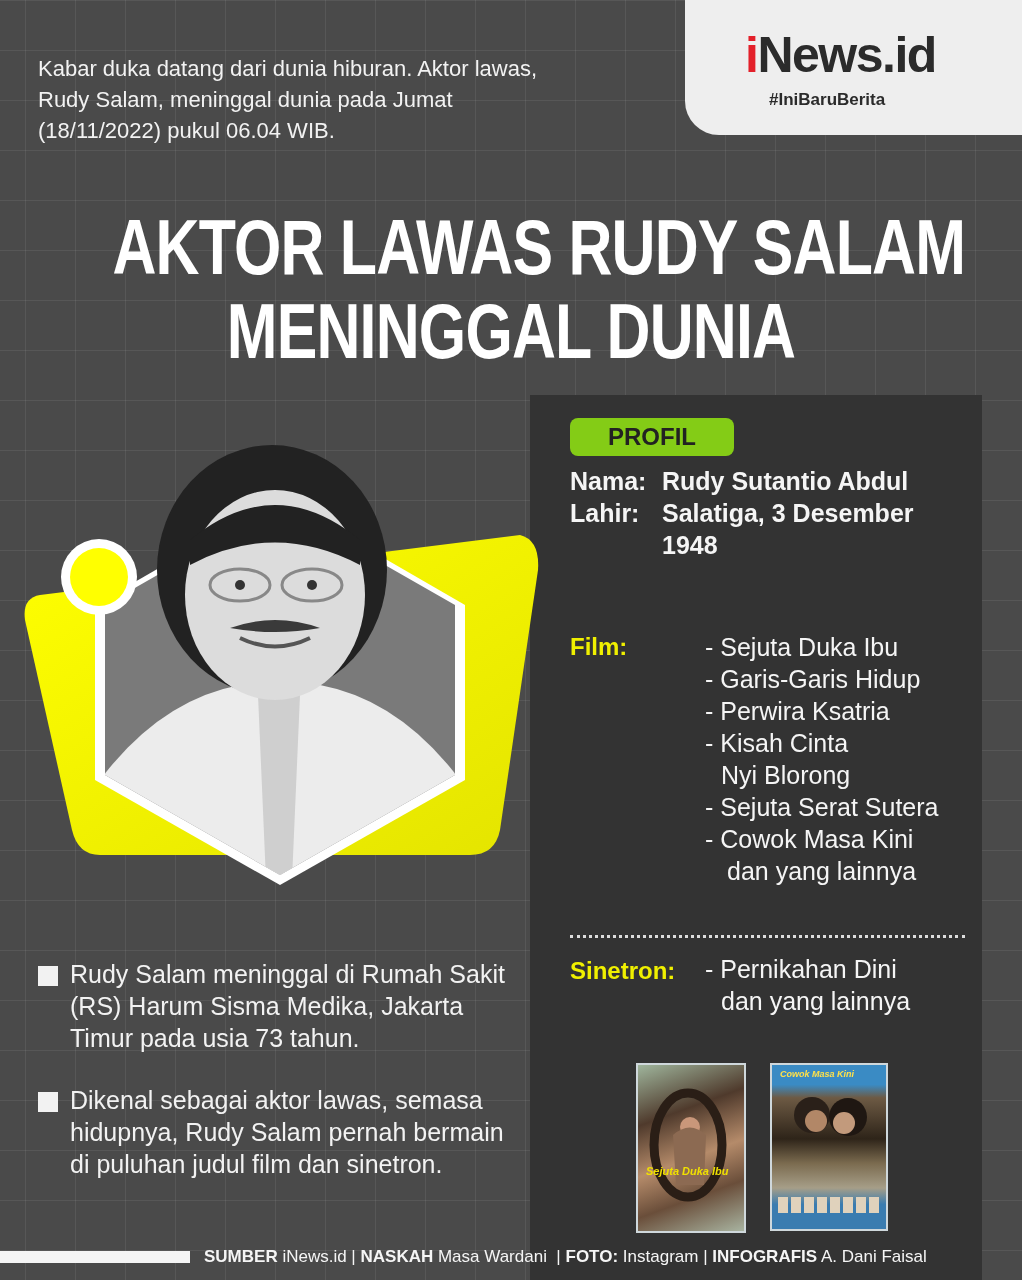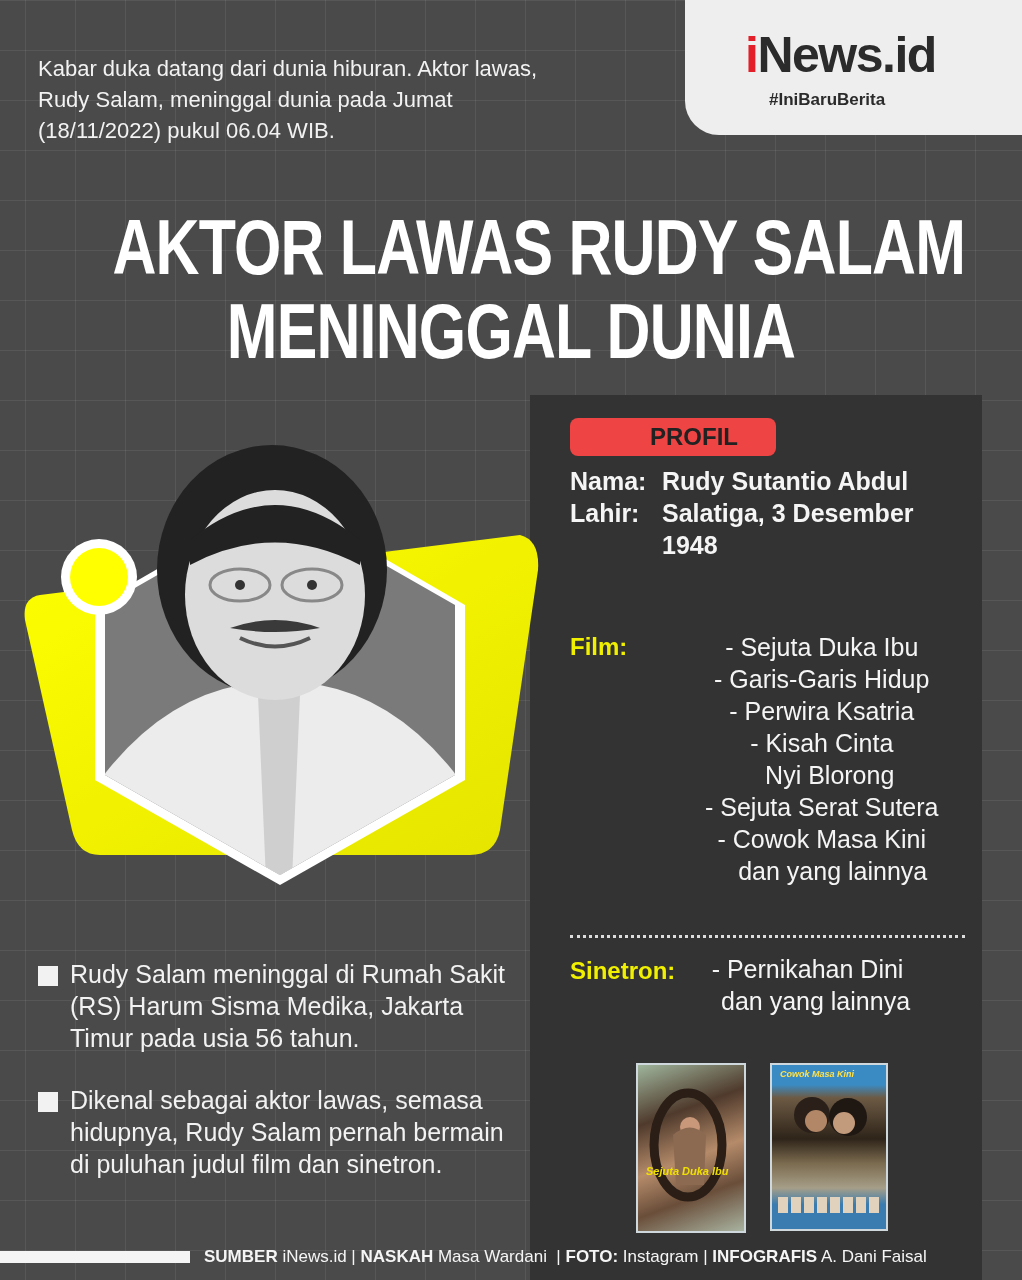--- a/index.html
+++ b/index.html
@@ -8,27 +8,27 @@
     background-image:linear-gradient(rgba(255,255,255,0.07) 1px,transparent 1px),linear-gradient(90deg,rgba(255,255,255,0.07) 1px,transparent 1px);
     background-size:50px 50px;background-position:25px 0;overflow:hidden;}
   .logo-box{position:absolute;left:685px;top:-10px;width:360px;height:145px;background:#eeeeee;border-radius:0 0 0 34px;}
   .logo-text{position:absolute;left:60px;top:40px;font-size:50px;font-weight:bold;color:#2b2b2b;letter-spacing:-1.5px;line-height:1;}
   .logo-text .i{color:#e3202a;}
   .logo-tag{position:absolute;left:84px;top:100px;font-size:17px;color:#2b2b2b;font-weight:bold;}
   .intro{position:absolute;left:38px;top:53px;width:500px;font-size:22px;line-height:31px;color:#f2f2f2;}
   .title{position:absolute;left:0;top:205px;width:1022px;text-align:center;color:#fff;font-weight:bold;font-size:78px;line-height:84px;transform:scaleX(0.78);transform-origin:center;letter-spacing:-1px;}
   .title div{white-space:nowrap;}
   .panel{position:absolute;left:530px;top:395px;width:452px;height:885px;background:#333333;}
-  .pill{position:absolute;left:40px;width:164px;height:38px;background:#ef4444;border-radius:8px;color:#222;font-weight:bold;font-size:24px;line-height:38px;text-align:center;padding-left:42px;}
+  .pill{position:absolute;left:40px;width:164px;height:38px;background:#84cc16;border-radius:8px;color:#222;font-weight:bold;font-size:24px;line-height:38px;text-align:center;}
   .prof-row{position:absolute;left:40px;font-size:25px;color:#f5f5f5;line-height:32px;font-weight:bold;}
   .prof-row .k{display:inline-block;width:92px;}
   .prof-row .v{position:absolute;left:92px;top:0;width:300px;}
   .film-label{position:absolute;left:40px;font-size:24px;font-weight:bold;color:#f0f000;}
   .list{position:absolute;left:175px;font-size:25px;line-height:32px;color:#f5f5f5;}
-  .list .item{white-space:nowrap;text-align:center;}
+  .list .item{white-space:nowrap;}
   .dots{position:absolute;left:40px;top:540px;width:395px;border-top:3px dotted #ddd;}
   .poster{position:absolute;border:2px solid #cfd8dc;}
   .poster1{left:106px;top:668px;width:106px;height:166px;background:linear-gradient(160deg,#9fb59c 0%,#4f3a2c 30%,#b58b6a 55%,#6a4e3a 75%,#a8b3a0 100%);}
   .poster2{left:240px;top:668px;width:114px;height:164px;background:linear-gradient(180deg,#3a8bc4 0%,#3a8bc4 12%,#6d5a44 20%,#2e2419 45%,#7b6b4f 60%,#a69e88 75%,#3a7cb0 85%,#3a7cb0 100%);}
   .poster .ptxt{position:absolute;font-size:11px;color:#f0e000;font-weight:bold;font-style:italic;}
   .photo-wrap{position:absolute;left:0;top:380px;width:560px;height:570px;}
   .bullets{position:absolute;left:38px;top:958px;width:470px;}
   .bullet{position:relative;padding-left:32px;font-size:25px;line-height:32px;color:#f2f2f2;margin-bottom:30px;}
   .bullet .sq{position:absolute;left:0;top:8px;width:20px;height:20px;background:#f2f2f2;}
   .footer{position:absolute;left:0;top:1247px;width:1022px;height:20px;}
@@ -140,21 +140,21 @@
       <path d="M230 248 Q275 232 320 248 Q275 256 230 248 Z" fill="#3a3a3a"></path>
       <path d="M240 258 Q275 275 310 258" fill="none" stroke="#555" stroke-width="4"></path>
       <circle cx="99" cy="197" r="38" fill="#ffffff"></circle>
       <circle cx="99" cy="197" r="29" fill="#ffff00"></circle>
     </svg>
   </div>
 
   <div class="bullets">
     <div class="bullet">
       <span class="sq"></span>
-      <span>Rudy Salam meninggal di Rumah Sakit (RS) Harum Sisma Medika, Jakarta Timur pada usia 56 tahun.</span>
+      <span>Rudy Salam meninggal di Rumah Sakit (RS) Harum Sisma Medika, Jakarta Timur pada usia 73 tahun.</span>
     </div>
     <div class="bullet">
       <span class="sq"></span>
       <span>Dikenal sebagai aktor lawas, semasa hidupnya, Rudy Salam pernah bermain di puluhan judul film dan sinetron.</span>
     </div>
   </div>
 
   <div class="footer">
     <div class="bar"></div>
     <div class="txt"><b>SUMBER</b><span> iNews.id | </span><b>NASKAH</b><span style="white-space:pre"> Masa Wardani  | </span><b>FOTO:</b><span> Instagram | </span><b>INFOGRAFIS</b><span> A. Dani Faisal</span></div>

